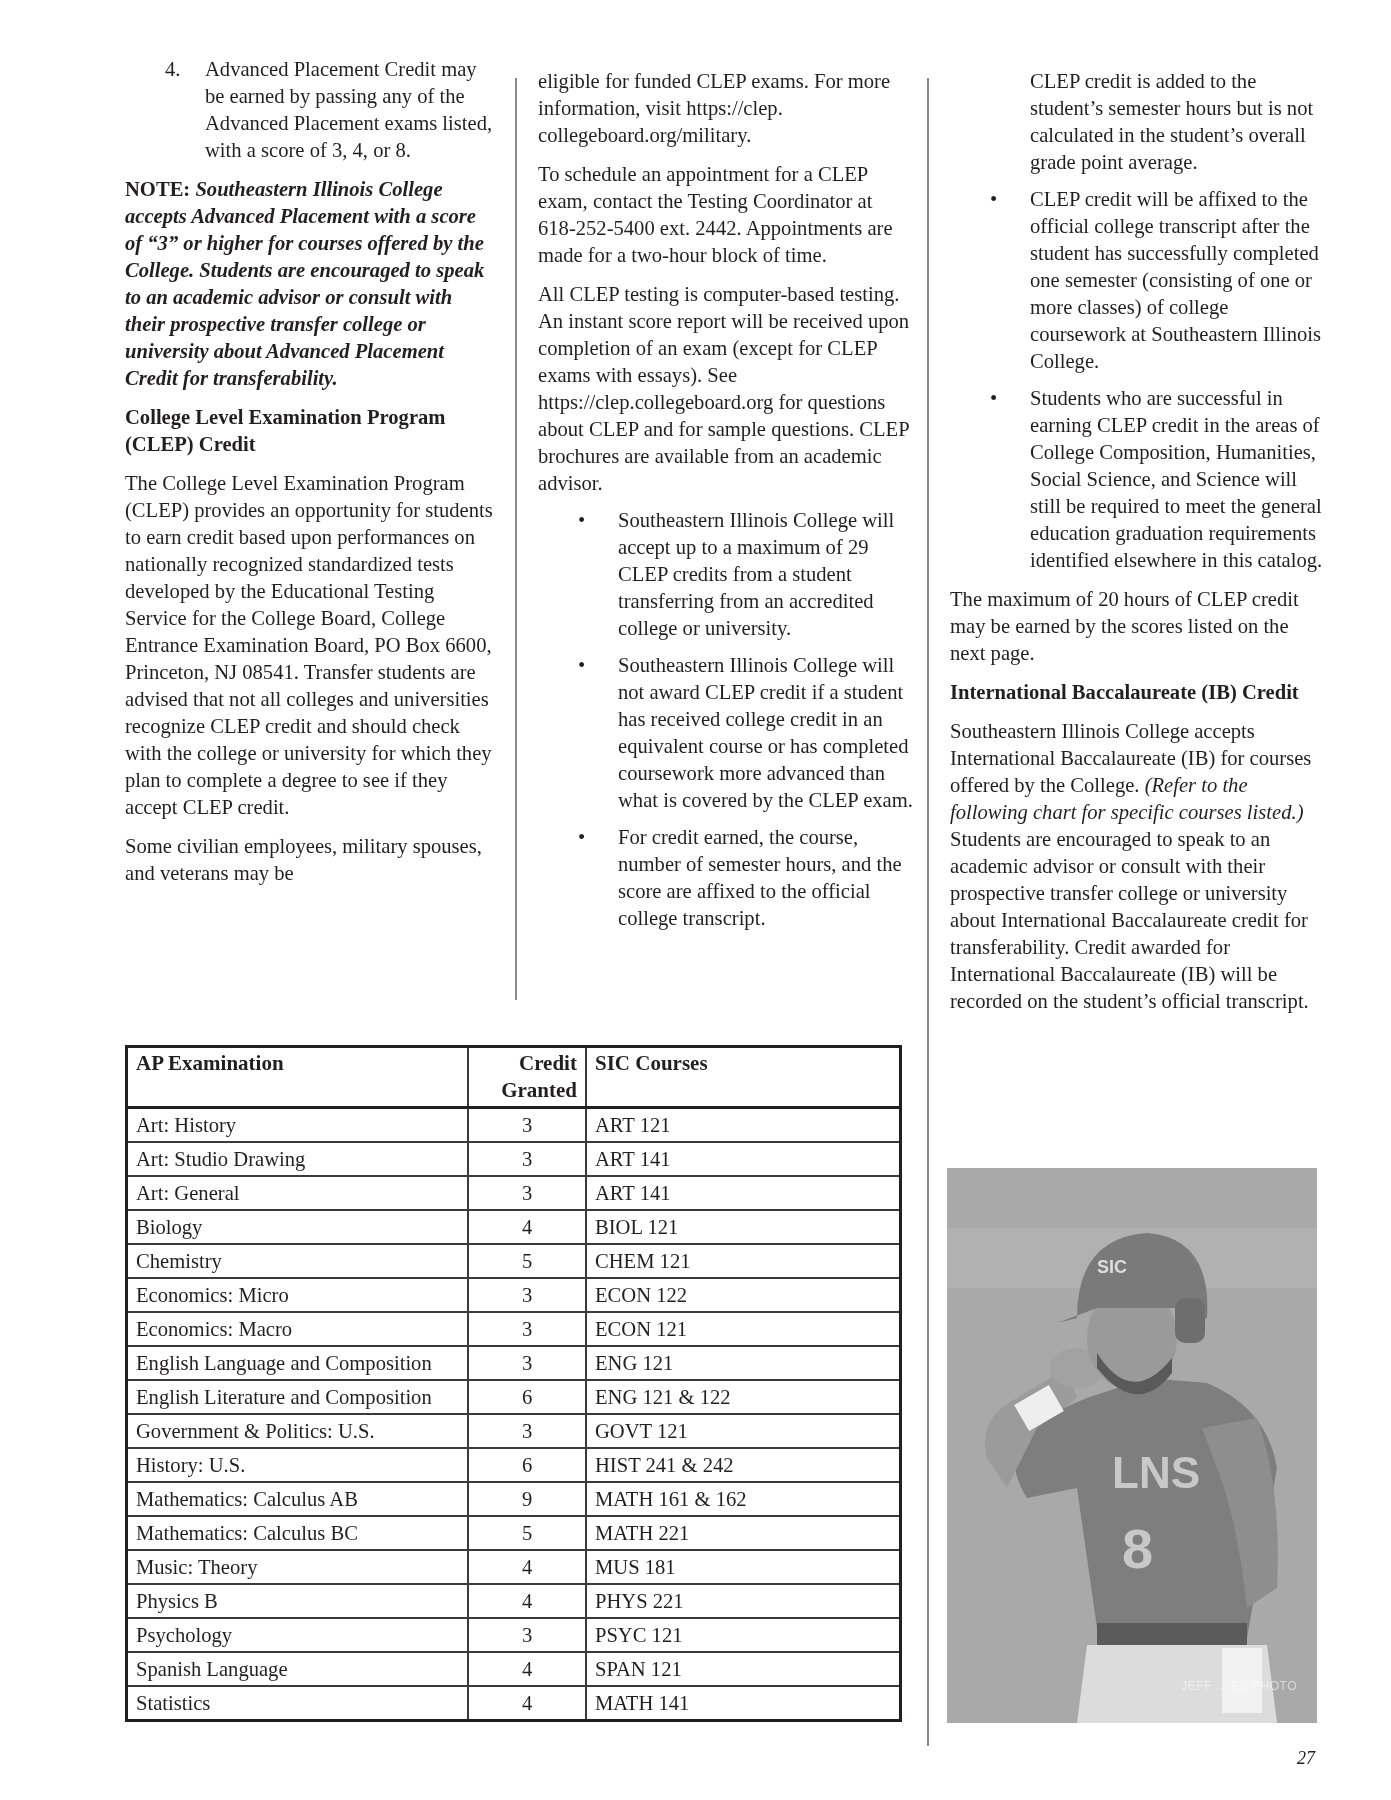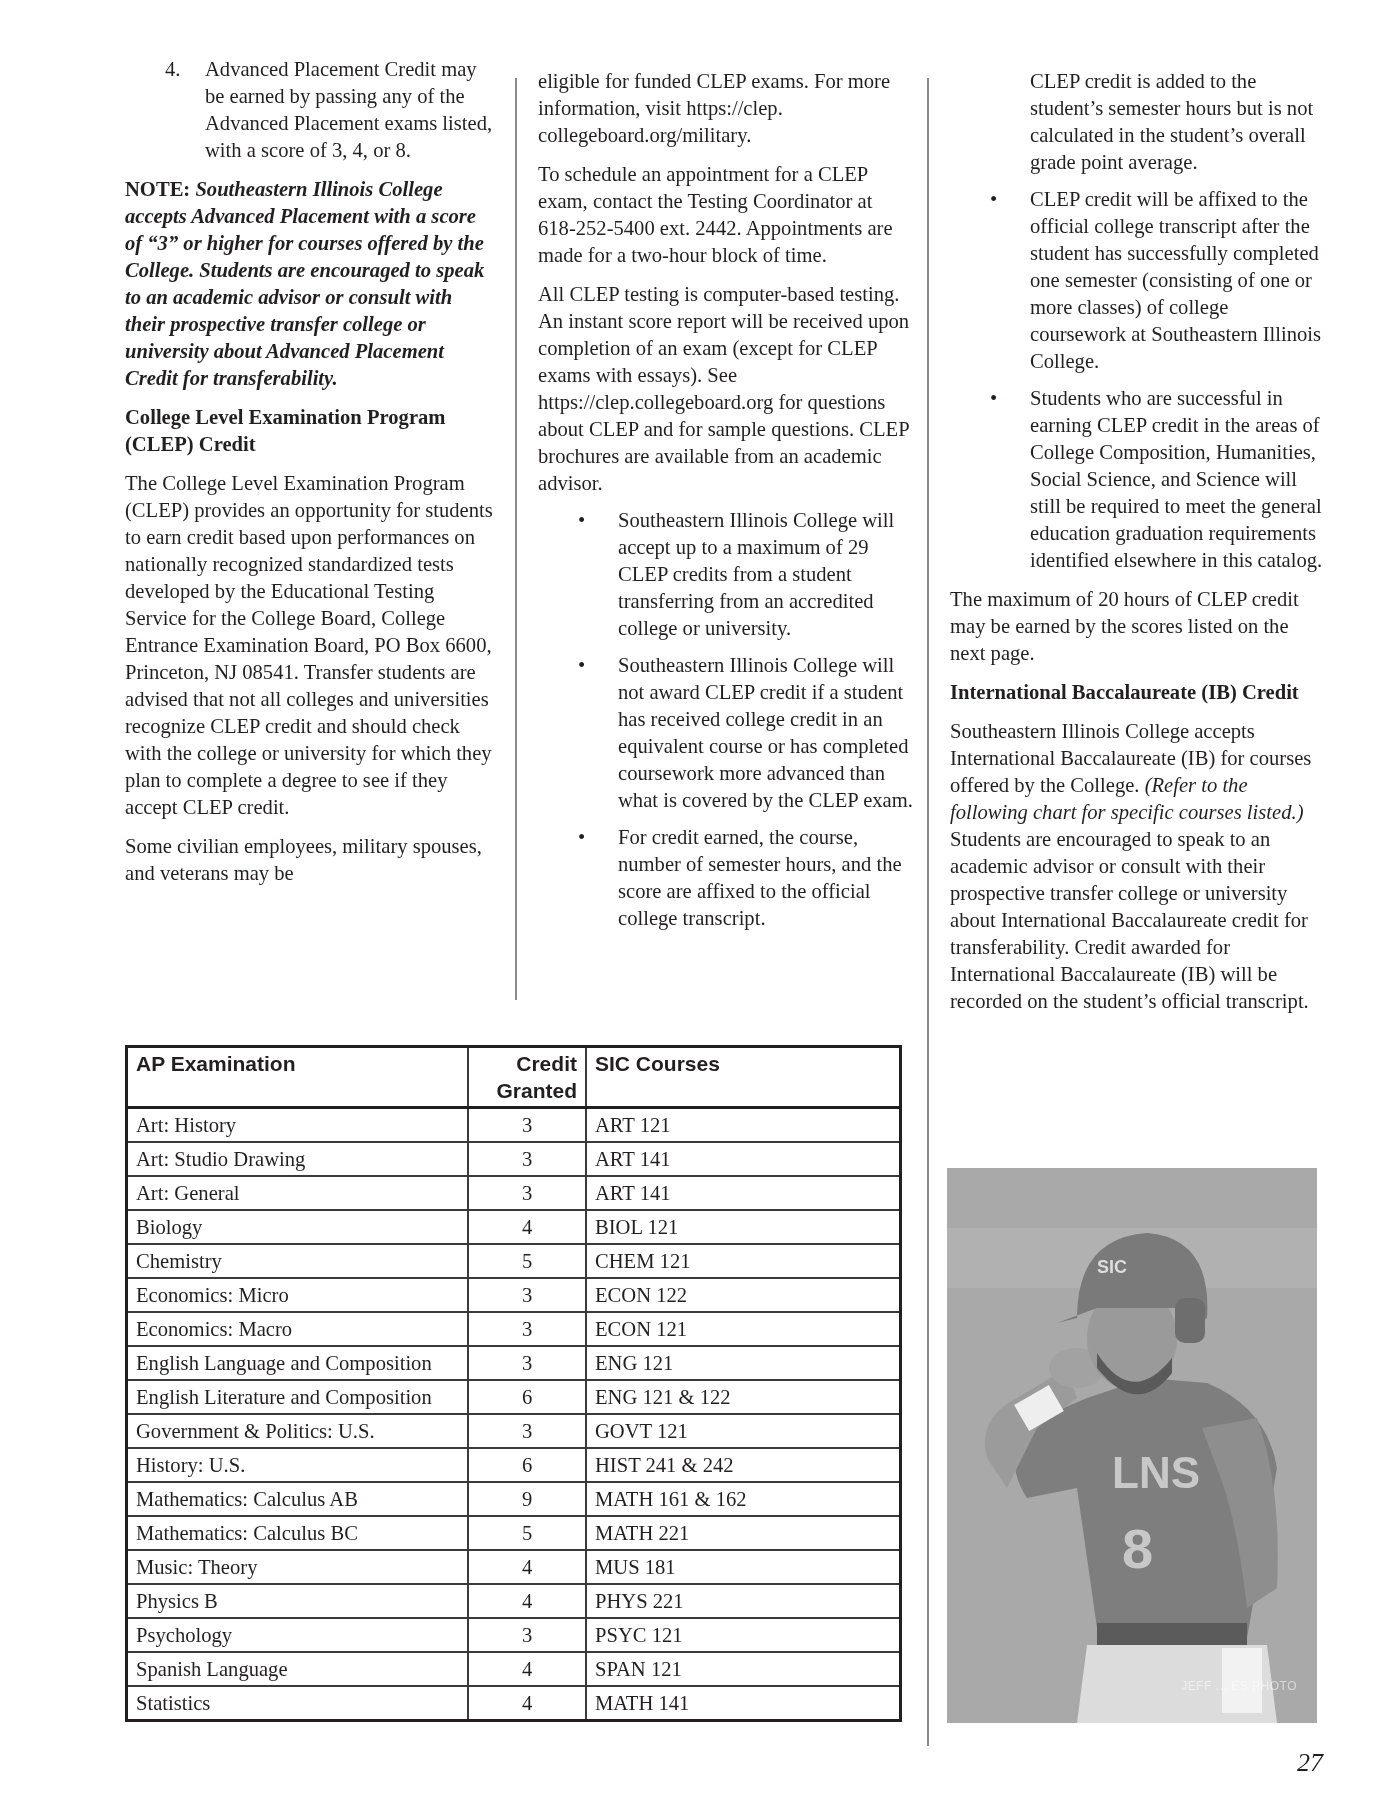--- a/index.html
+++ b/index.html
@@ -38,21 +38,21 @@
   #ap-table {
     position: absolute; left: 125px; top: 1045px; width: 777px;
     border-collapse: collapse; border: 3px solid #231f20;
     font-size: 20.6px;
   }
   #ap-table th, #ap-table td {
     border: 2px solid #3a3a3a; padding: 0 8px; height: 32px;
     vertical-align: middle; line-height: 27px;
   }
   #ap-table th {
-    font-family: Liberation Sans, sans-serif;
+    font-family: Liberation Serif, serif;
     font-weight: bold; font-size: 21px; text-align: left;
     vertical-align: top; height: 56px; padding-top: 2px;
     border-bottom: 3px solid #231f20;
     border-radius: 29px;
   }
   #ap-table th.c-credit { text-align: right; }
   #ap-table td.c-credit { text-align: center; }
   #ap-table col.w1 { width: 343px; }
   #ap-table col.w2 { width: 118px; }
   #ap-table col.w3 { width: 316px; }
@@ -64,21 +64,21 @@
     overflow: hidden;
   }
   #photo svg { position: absolute; left: 0; top: 0; }
   #photo-credit {
     position: absolute; right: 20px; bottom: 30px;
     font-family: "Liberation Sans", "DejaVu Sans", sans-serif;
     font-size: 12px; color: rgba(255,255,255,0.55); letter-spacing: 0.5px;
   }
   #page-number {
     position: absolute; left: 1297px; top: 1748px;
-    font-style: italic; font-size: 26px;
+    font-style: italic; font-size: 18px;
   }
 </style>
 </head>
 <body>
 
 <div id="col1" class="col">
   <div class="numbered">
     <span class="num">4.</span>
     <span class="txt">Advanced Placement Credit may be earned by passing any of the Advanced Placement exams listed, with a score of 3, 4, or 8.</span>
   </div>

